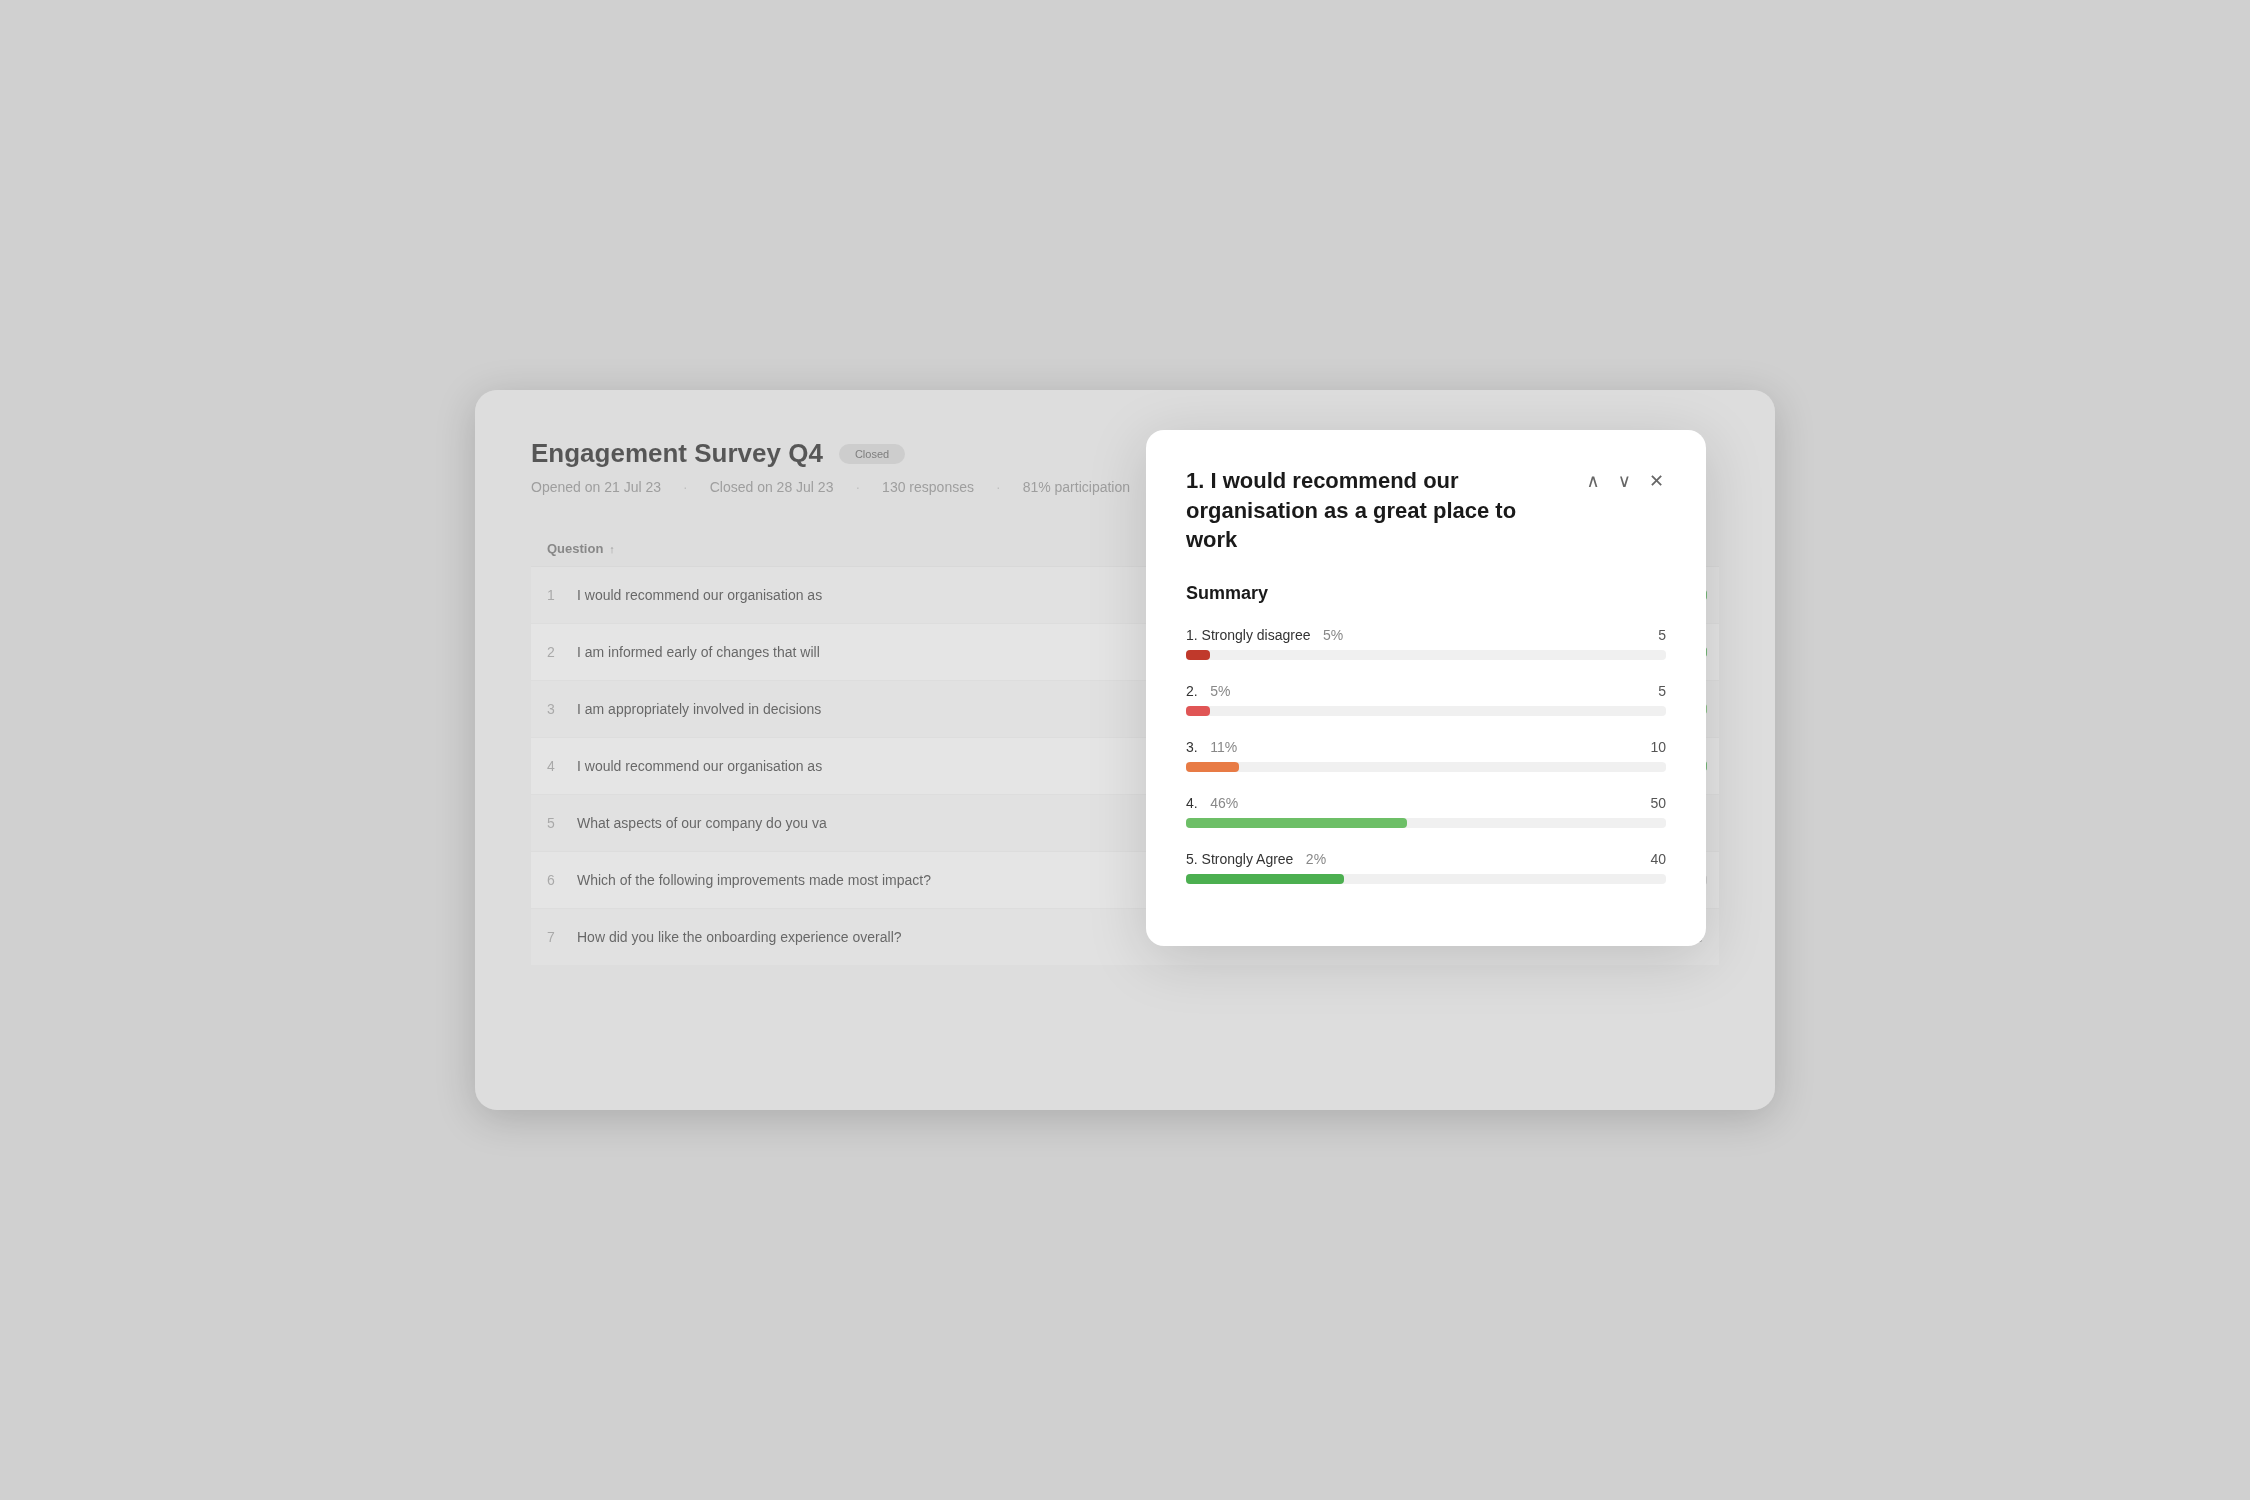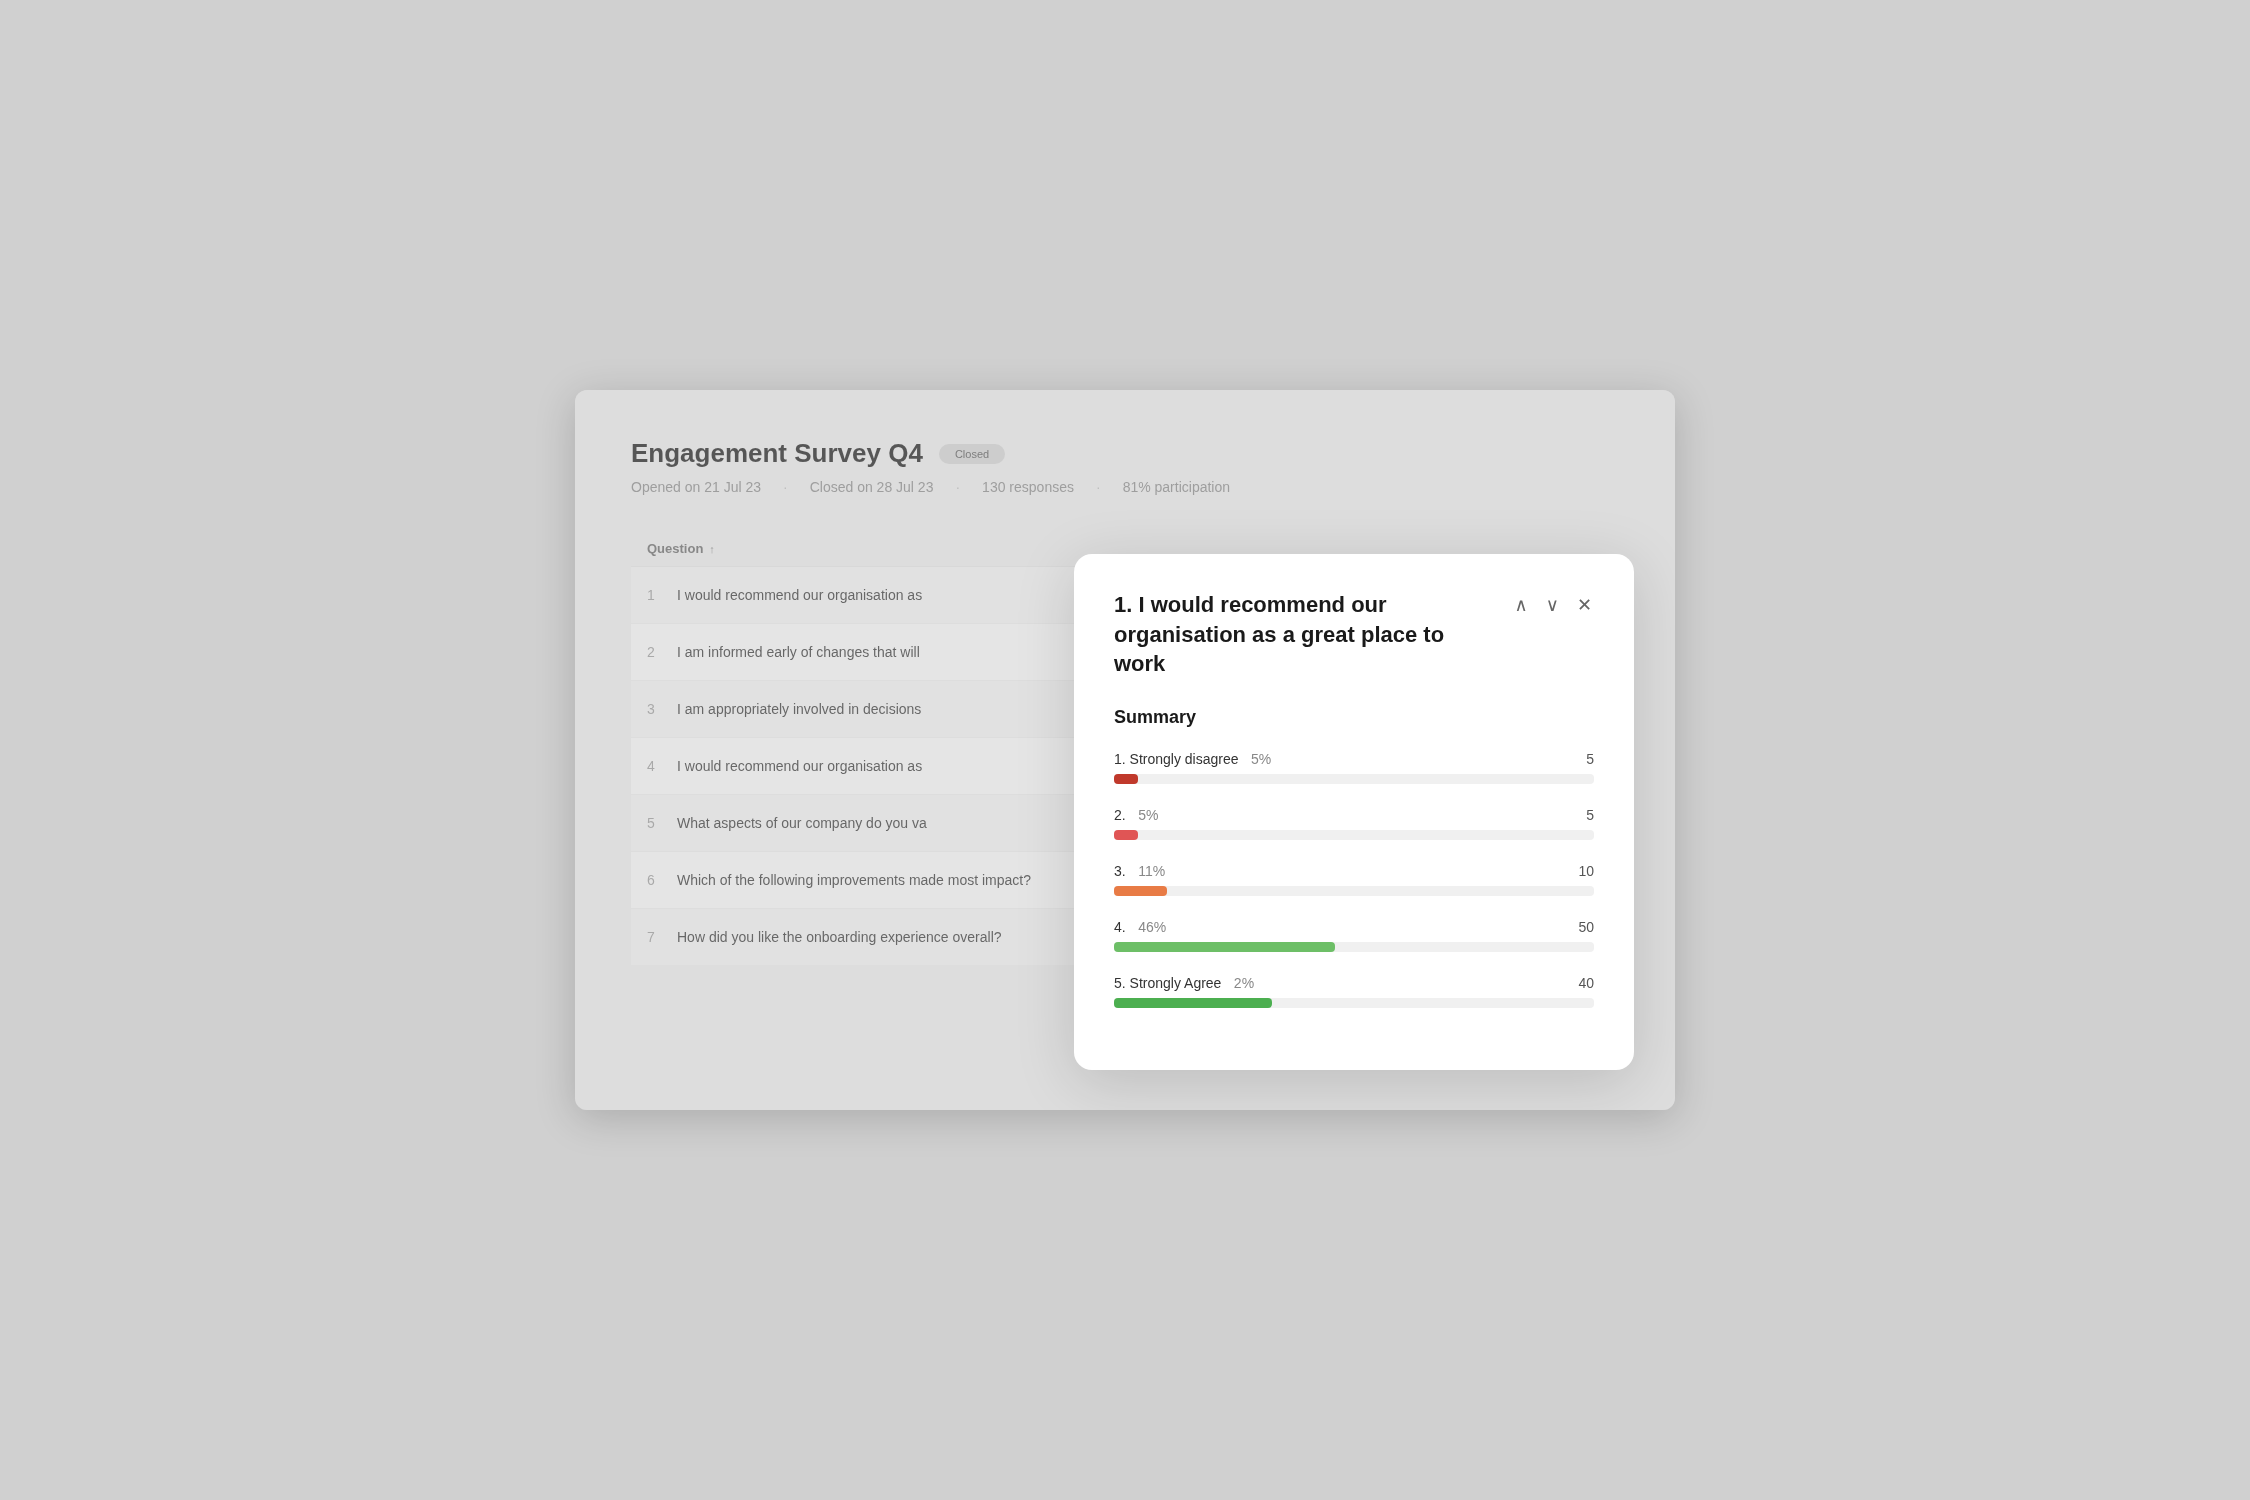--- a/index.html
+++ b/index.html
@@ -8,22 +8,22 @@
       font-family: -apple-system, BlinkMacSystemFont, 'Segoe UI', sans-serif;
       display: flex;
       align-items: center;
       justify-content: center;
       min-height: 100vh;
       padding: 40px;
     }
 
     .app-container {
       background: #e8e8e8;
-      border-radius: 12px;
-      width: 1100px;
+      border-radius: 22px;
+      width: 1300px;
       min-height: 720px;
       position: relative;
       overflow: hidden;
       box-shadow: 0 8px 40px rgba(0,0,0,0.18);
     }
 
     
     .page-bg {
       padding: 48px 56px;
       position: relative;
@@ -113,23 +113,23 @@
       color: #888;
       margin-left: 16px;
     }
 
     
     .modal-overlay {
       position: absolute;
       top: 0; left: 0; right: 0; bottom: 0;
       background: rgba(200,200,200,0.35);
       display: flex;
-      align-items: flex-end;
+      align-items: flex-start;
       justify-content: flex-end;
-      padding: 40px 41px 40px 0;
+      padding: 40px 69px 40px 0;
     }
 
     .modal {
       background: #fff;
       border-radius: 18px;
       width: 560px;
       padding: 36px 40px 40px;
       box-shadow: 0 12px 60px rgba(0,0,0,0.15);
       position: relative;
     }

